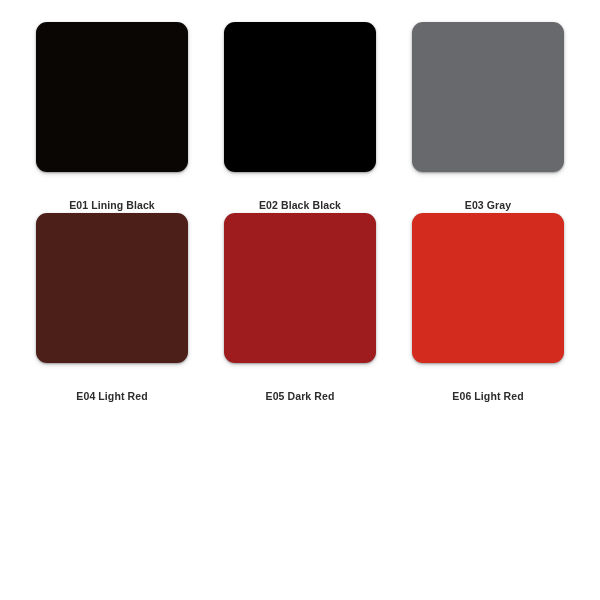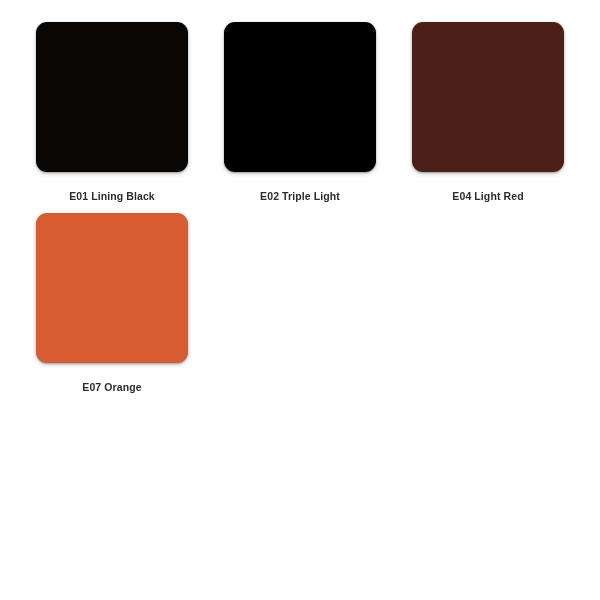--- a/index.html
+++ b/index.html
@@ -30,21 +30,21 @@
     align-items: center;
     justify-content: flex-start;
   }
   .swatch-chip {
     width: 152px;
     height: 150px;
     border-radius: 11px;
     box-shadow: 0 1px 2px rgba(0,0,0,0.30), 0 2px 5px rgba(0,0,0,0.16);
   }
   .swatch-label {
-    margin-top: 19px;
+    margin-top: 28px;
     font-size: 10.5px;
     font-weight: bold;
     color: #2c2c2c;
     text-align: center;
     letter-spacing: 0.1px;
     line-height: 1.1;
     white-space: nowrap;
   }
 </style>
 </head>
@@ -52,31 +52,39 @@
 
 <div class="swatch-grid">
 
   <div class="swatch-cell">
     <div class="swatch-chip" style="background-color: rgb(10, 6, 4);"></div>
     <div class="swatch-label">E01 Lining Black</div>
   </div>
 
   <div class="swatch-cell">
     <div class="swatch-chip" style="background-color: rgb(0, 0, 0);"></div>
-    <div class="swatch-label">E02 Triple Light</div>
+    <div class="swatch-label">E02 Black Black</div>
   </div>
 
+  <div class="swatch-cell">
+    <div class="swatch-chip" style="background-color: rgb(103, 105, 108);"></div>
+    <div class="swatch-label">E03 Gray</div>
+  </div>
 
   <div class="swatch-cell">
     <div class="swatch-chip" style="background-color: rgb(76, 32, 24);"></div>
     <div class="swatch-label">E04 Light Red</div>
   </div>
 
-
+  <div class="swatch-cell">
+    <div class="swatch-chip" style="background-color: rgb(158, 28, 30);"></div>
+    <div class="swatch-label">E05 Dark Red</div>
+  </div>
 
   <div class="swatch-cell">
-    <div class="swatch-chip" style="background-color: rgb(215, 92, 50);"></div>
-    <div class="swatch-label">E07 Orange</div>
+    <div class="swatch-chip" style="background-color: rgb(211, 43, 30);"></div>
+    <div class="swatch-label">E06 Light Red</div>
   </div>
+
 
 
 
 </div>
 
 </body></html>

